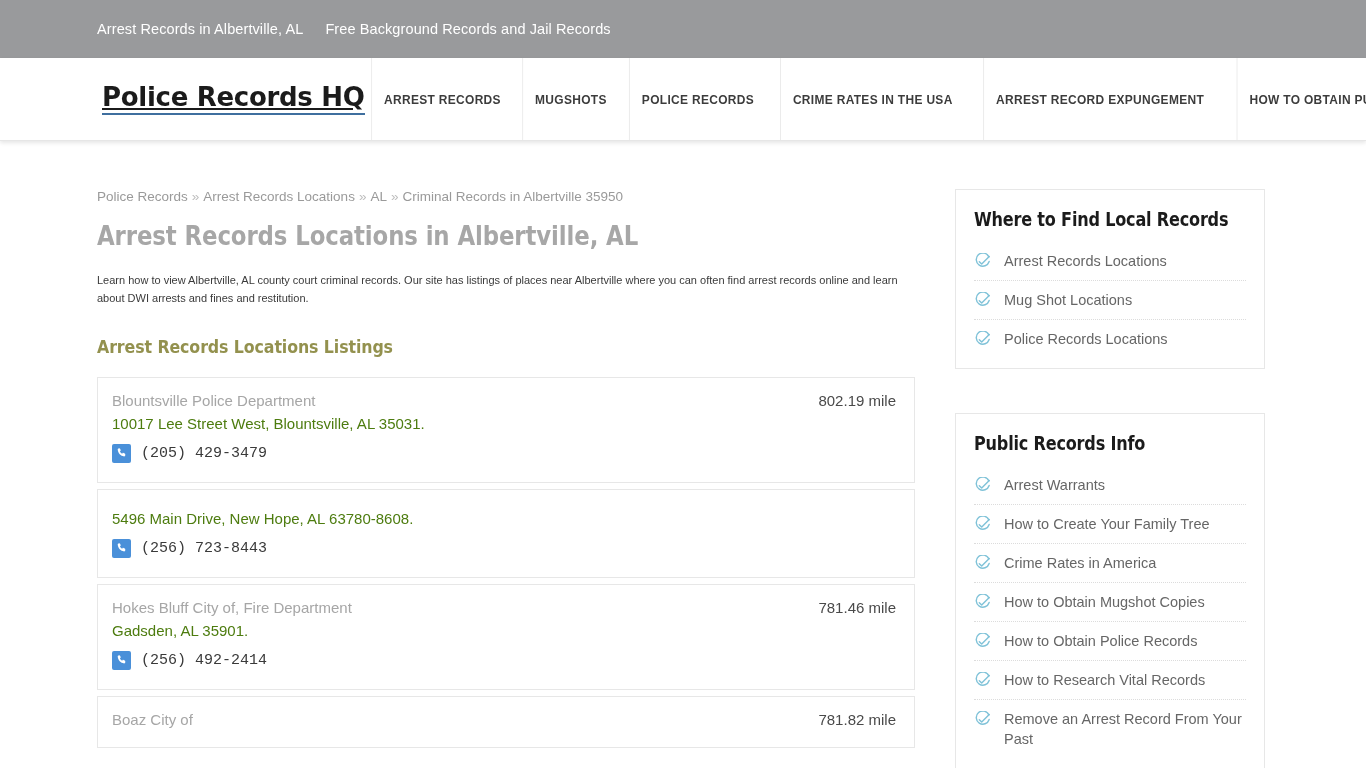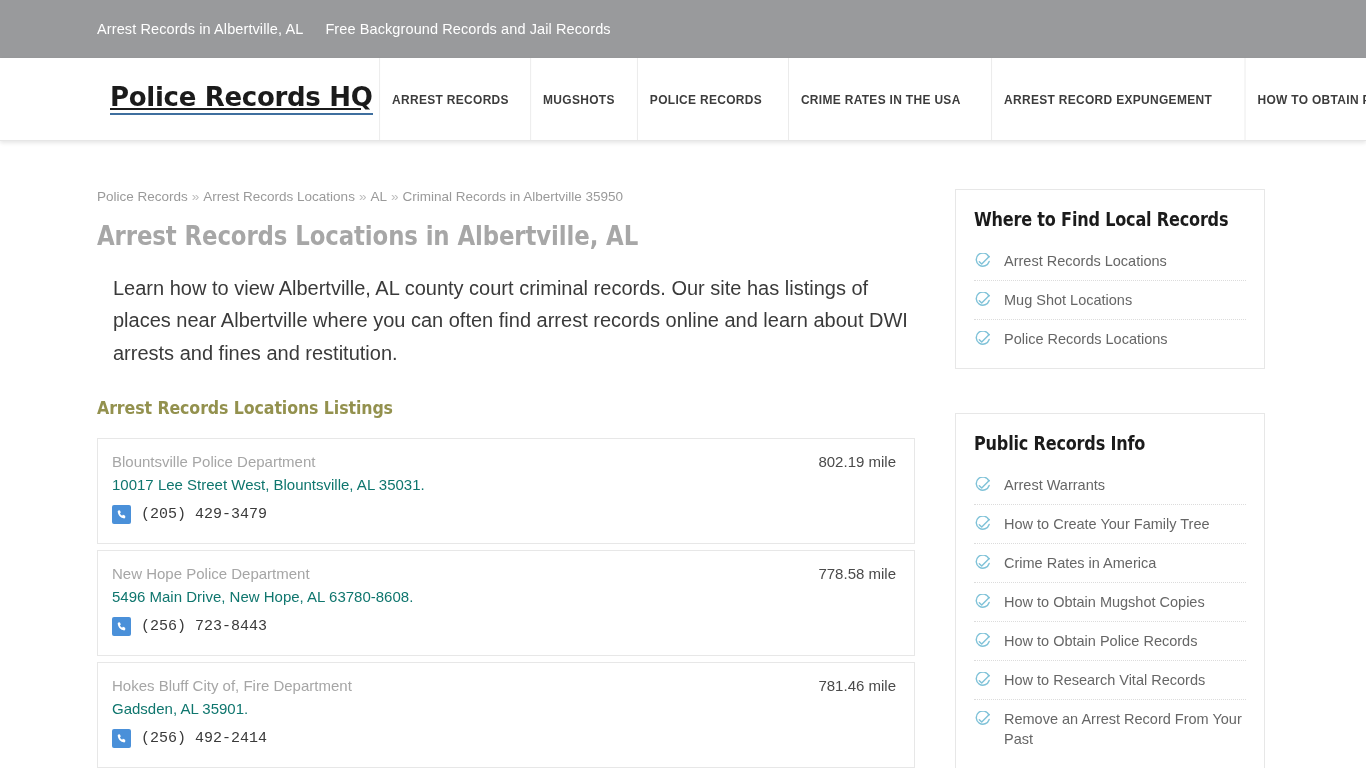--- a/index.html
+++ b/index.html
@@ -44,21 +44,20 @@
     display: flex;
     align-items: stretch;
     position: relative;
     z-index: 5;
   }
   .logo-wrap {
     width: 412px;
     display: flex;
     align-items: center;
     padding-left: 102px;
-    margin-left: 8px;
   }
   .logo {
     font-family: "DejaVu Sans", sans-serif;
     font-size: 26px;
     font-weight: 700;
     color: #1b1b1b;
     letter-spacing: -.3px;
     border-bottom: 2.5px solid #3f6f9f;
     padding-bottom: 2px;
     line-height: 1.1;
@@ -113,26 +112,25 @@
     font-size: 27px;
     font-weight: 700;
     color: #a7a7a7;
     letter-spacing: -.1px;
     margin-bottom: 21px;
     transform: scaleX(.94);
     transform-origin: left center;
   }
 
   .intro {
-    font-size: 20px;
+    font-size: 11px;
     line-height: 1.62;
     color: #3a3a3a;
     margin-bottom: 28px;
     max-width: 812px;
-    margin-left: 16px;
   }
 
   h2.listings-title {
     font-family: "DejaVu Sans Condensed", "Liberation Sans Narrow", "Liberation Sans", sans-serif;
     font-size: 18.5px;
     font-weight: 700;
     color: #93914e;
     letter-spacing: -.1px;
     margin-bottom: 20px;
     transform: scaleX(.95);
@@ -159,21 +157,21 @@
     text-decoration: none;
   }
   .listing-distance {
     font-size: 15px;
     color: #4a4a4a;
     white-space: nowrap;
     padding-right: 2px;
   }
   .listing-address {
     font-size: 15px;
-    color: #0f766e;
+    color: #4d7c0f;
     margin-top: 6px;
   }
   .listing-phone-row {
     display: flex;
     align-items: center;
     margin-top: 12px;
     font-family: Liberation Mono, monospace;
   }
   .phone-icon {
     width: 19px;
@@ -278,24 +276,20 @@
         <span class="phone-icon">
           <svg width="12" height="12" viewBox="0 0 24 24" aria-hidden="true">
             <path fill="#ffffff" d="M6.6 2.5c.7 0 1.3.4 1.6 1l1.1 2.6c.3.7.1 1.5-.5 1.9l-1 .8c.9 1.9 2.4 3.5 4.4 4.5l.8-1c.5-.6 1.3-.8 1.9-.5l2.6 1.1c.6.3 1 .9 1 1.6v2.2c0 1.2-1 2.2-2.2 2.1C9.4 18.2 3.9 12.6 3.4 5.2 3.3 3.9 4.3 2.9 5.5 2.9z"></path>
           </svg>
         </span>
         <a href="#" class="listing-phone">(205) 429-3479</a>
       </div>
     </div>
 
     <div class="listing">
-      <div class="listing-head">
-        <a href="#" class="listing-name">New Hope Police Department</a>
-        <span class="listing-distance">778.58 mile</span>
-      </div>
       <div class="listing-address">5496 Main Drive, New Hope, AL 63780-8608.</div>
       <div class="listing-phone-row">
         <span class="phone-icon">
           <svg width="12" height="12" viewBox="0 0 24 24" aria-hidden="true">
             <path fill="#ffffff" d="M6.6 2.5c.7 0 1.3.4 1.6 1l1.1 2.6c.3.7.1 1.5-.5 1.9l-1 .8c.9 1.9 2.4 3.5 4.4 4.5l.8-1c.5-.6 1.3-.8 1.9-.5l2.6 1.1c.6.3 1 .9 1 1.6v2.2c0 1.2-1 2.2-2.2 2.1C9.4 18.2 3.9 12.6 3.4 5.2 3.3 3.9 4.3 2.9 5.5 2.9z"></path>
           </svg>
         </span>
         <a href="#" class="listing-phone">(256) 723-8443</a>
       </div>
     </div>

